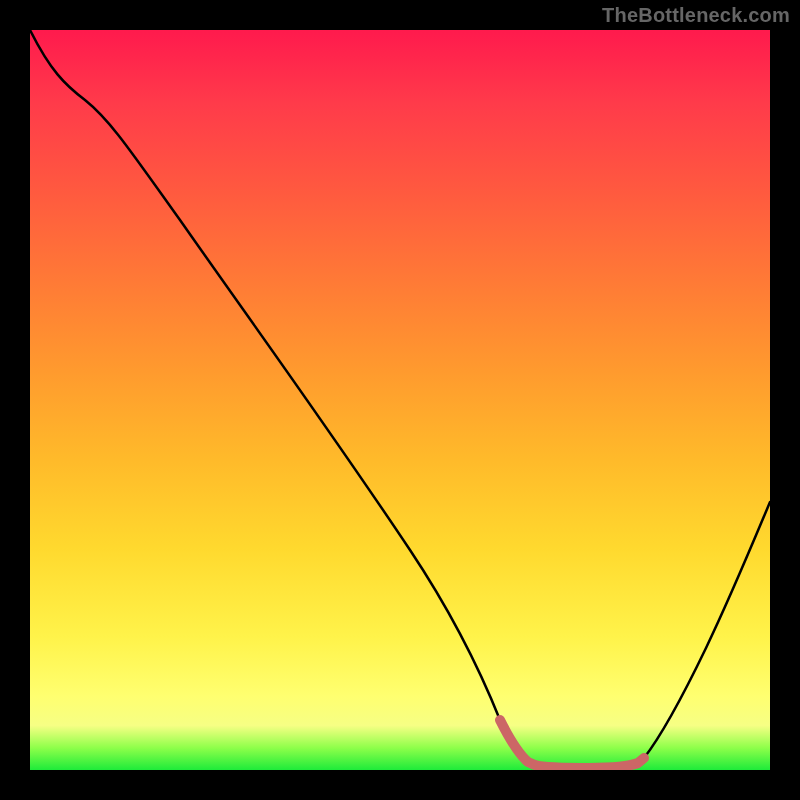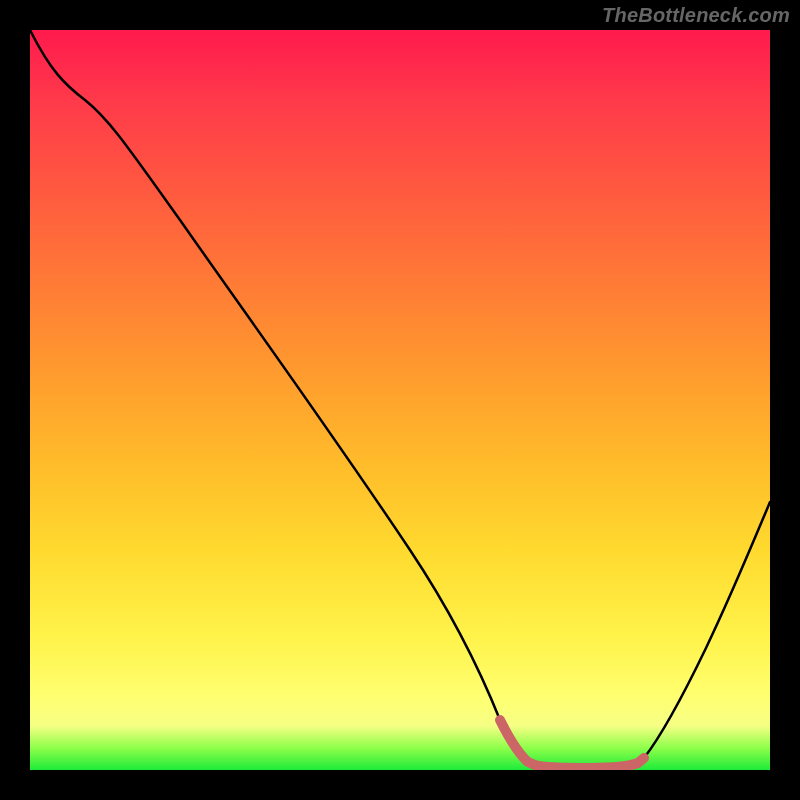--- a/index.html
+++ b/index.html
@@ -10,21 +10,20 @@
     background: #000;
     overflow: hidden;
     font-family: Arial, Helvetica, sans-serif;
   }
   .frame {
     position: absolute;
     inset: 0;
     width: 800px;
     height: 800px;
     background: #000;
-    font-style: italic;
   }
   .watermark {
     position: absolute;
     top: 4px;
     right: 10px;
     color: #666;
     font-size: 20px;
     font-weight: 600;
     letter-spacing: 0.2px;
     z-index: 20;

